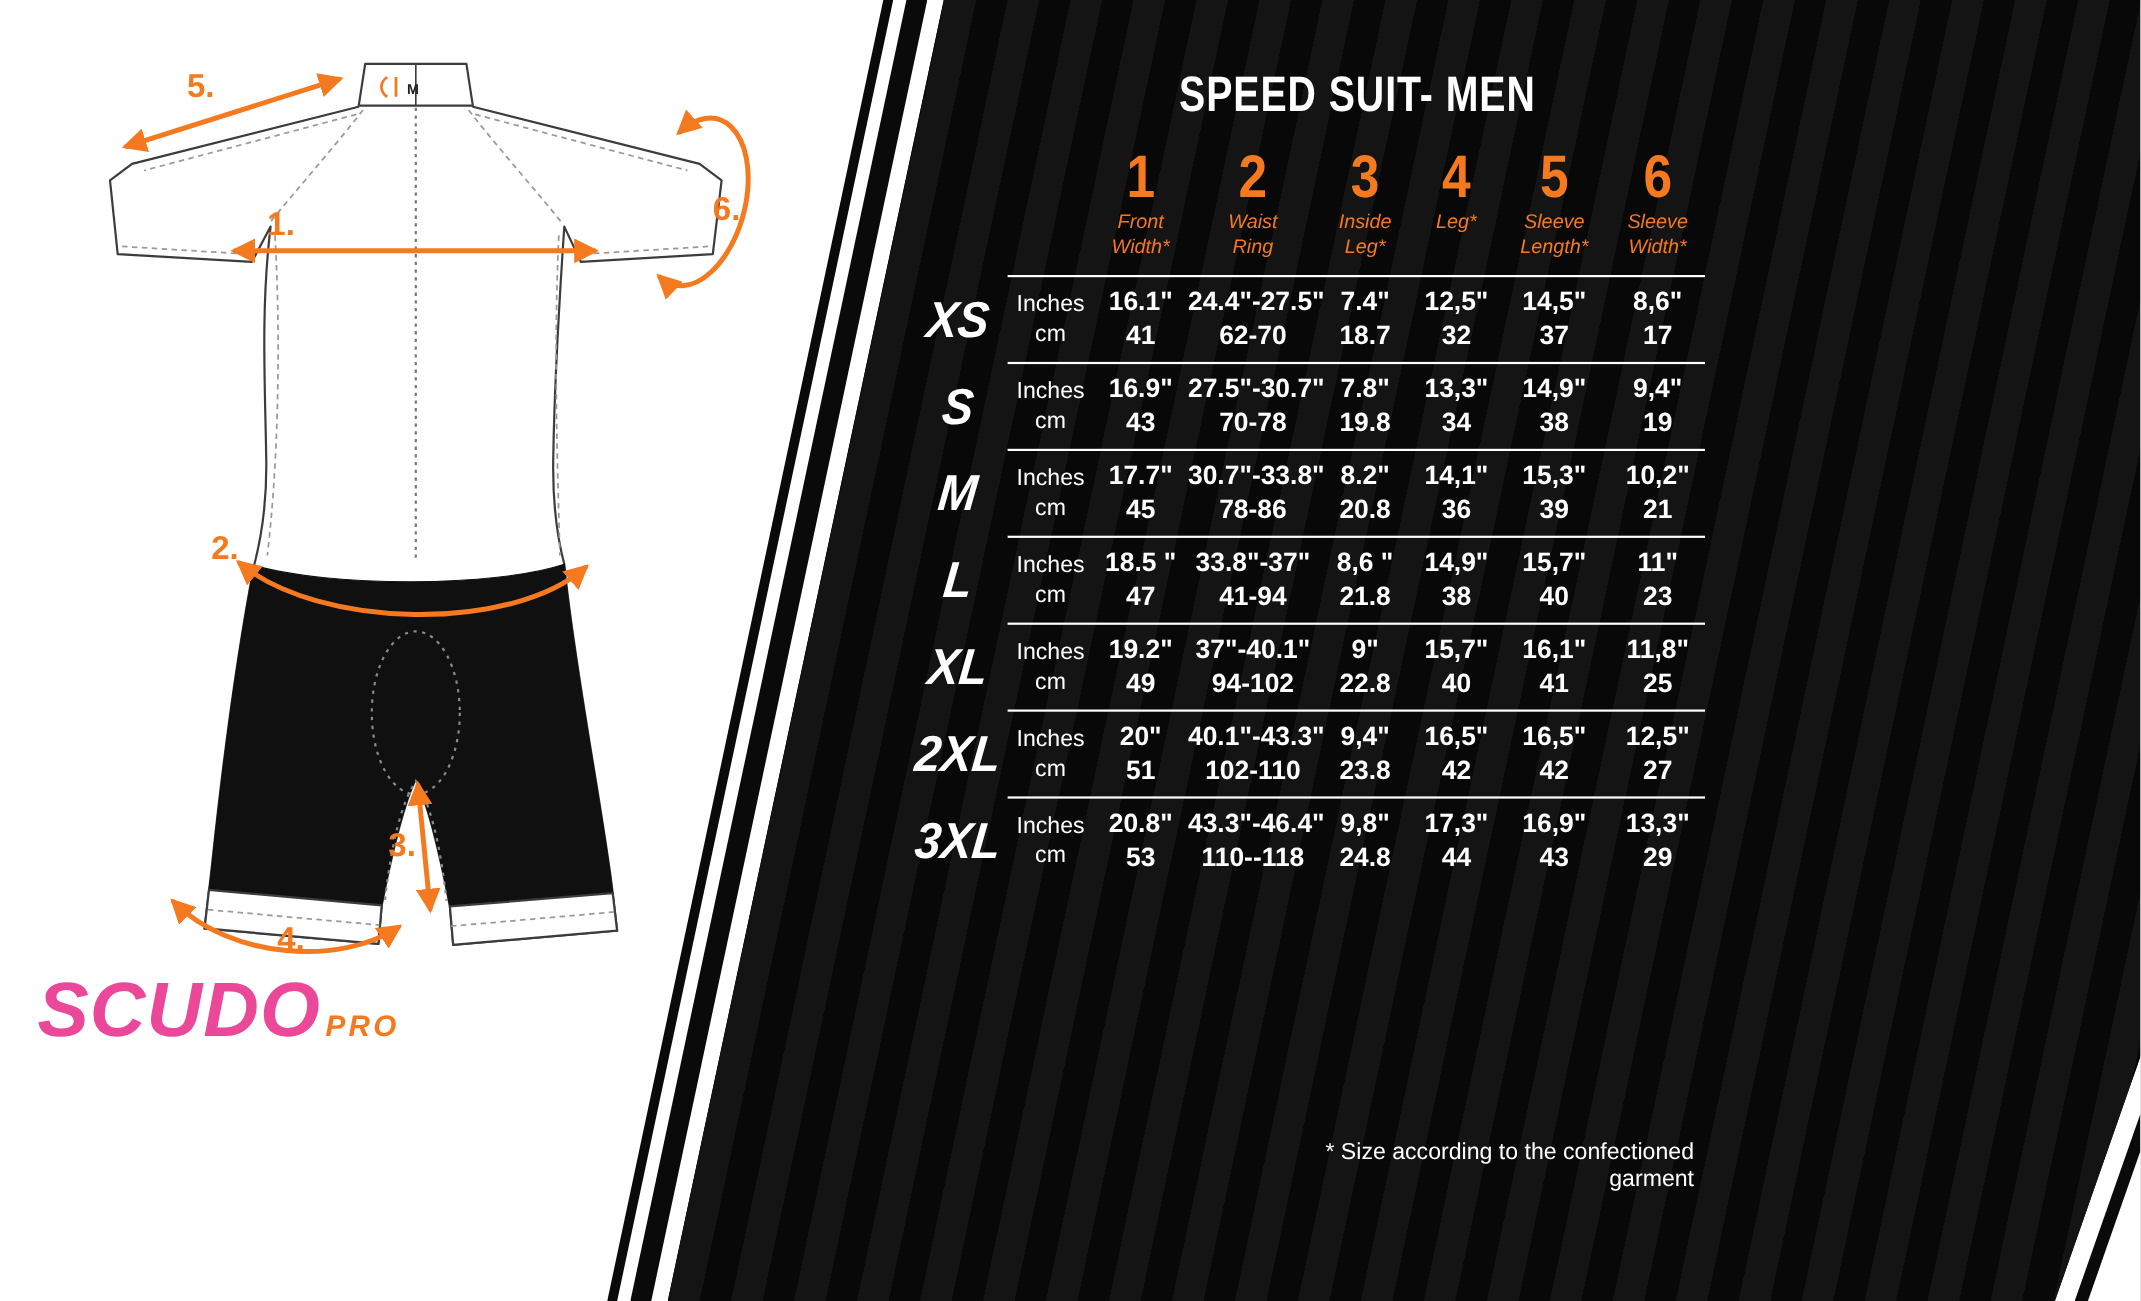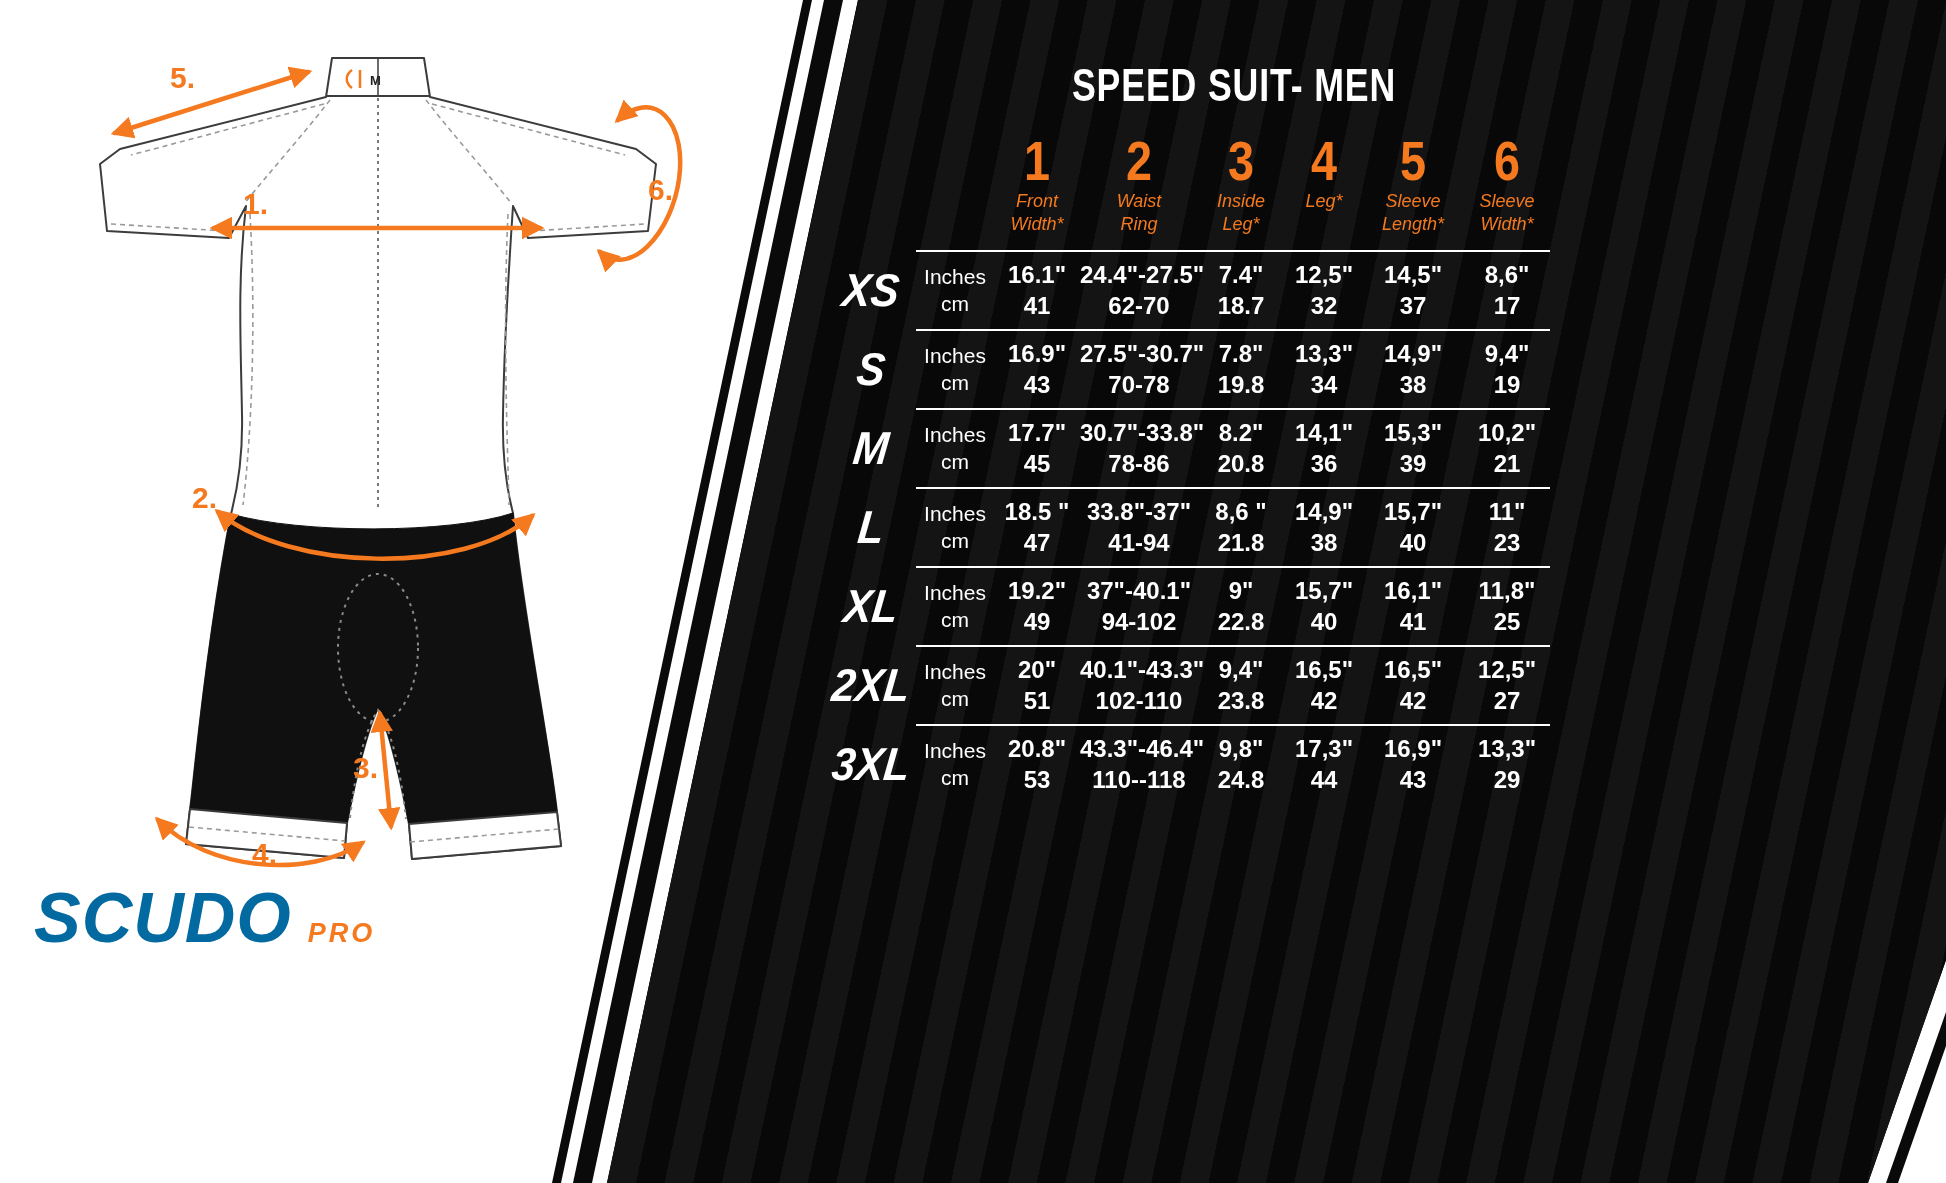--- a/index.html
+++ b/index.html
@@ -40,22 +40,22 @@
   .unit-cell span{display:block;}
   .val-cell{font-size:24px;font-weight:bold;line-height:31px;color:#fff;}
   .val-cell span{display:block;white-space:nowrap;}
 
   .footnote{position:absolute;left:320px;top:1036px;width:400px;text-align:right;
             font-size:21px;color:#fff;}
 
   
   .diagram{position:absolute;left:0;top:0;width:800px;height:1000px;}
   .logo{position:absolute;left:34px;top:878px;white-space:nowrap;}
-  .logo-main{font-size:70px;font-weight:bold;font-style:italic;color:#0369a1;letter-spacing:1px;}
-  .logo-sub{font-size:27px;font-weight:bold;font-style:italic;color:#F4791F;letter-spacing:3px;margin-left:16px;}
+  .logo-main{font-size:70px;font-weight:bold;font-style:italic;color:#ec4899;letter-spacing:1px;}
+  .logo-sub{font-size:27px;font-weight:bold;font-style:italic;color:#F4791F;letter-spacing:3px;margin-left:4px;}
 </style>
 </head>
 <body>
 
 <div class="stage">
 
   <div class="slab slab-s1"></div>
   <div class="slab slab-s2"></div>
   <div class="slab slab-main"></div>
   <div class="slab slab-br"></div>
@@ -408,15 +408,16 @@
               <span>43</span>
             </div>
     <div class="cell val-cell">
               <span>13,3"</span>
               <span>29</span>
             </div>
   </div>
 </div>
     </div>
 
+    <div class="footnote">* Size according to the confectioned garment</div>
   </div>
 
 </div>
 
 </body></html>

